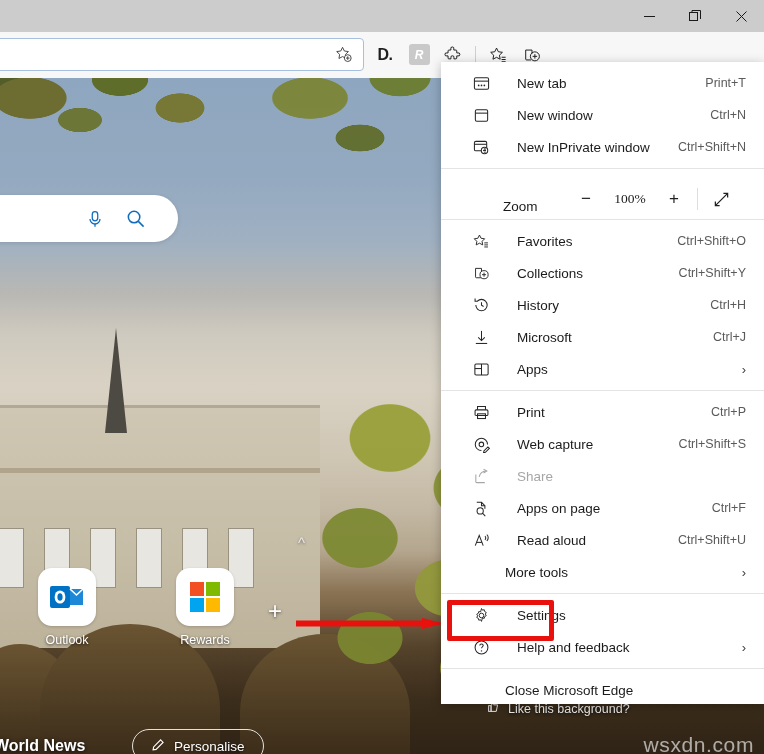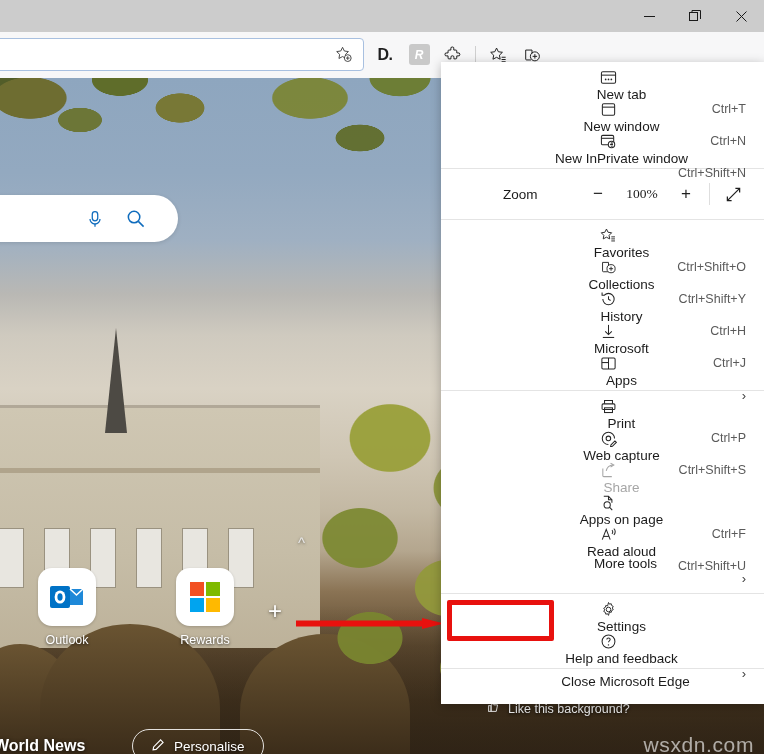--- a/index.html
+++ b/index.html
@@ -214,30 +214,30 @@
     border: 5px solid #e8110e; border-radius: 2px; pointer-events: none;
   }
 
   
   .menu {
     position: absolute; left: 441px; top: 62px; width: 323px; height: 642px;
     background: #ffffff; box-shadow: 0 2px 10px rgba(0,0,0,.26);
     padding: 5px 0; font-size: 13.5px; color: #1b1b1b;
   }
   .mi {
-    height: 32px; display: flex; align-items: center; padding: 0 18px 0 30px; position: relative; flex-direction: column;
+    height: 32px; display: flex; align-items: center; padding: 0 18px 0 30px; position: relative;
   }
   .mi .mi-ic { width: 20px; height: 20px; display: flex; align-items: center; justify-content: center; color: #262626; flex: none; }
   .mi .mi-lbl { margin-left: 26px; }
   .mi .mi-acc { margin-left: auto; color: #5a5a5a; font-size: 12.5px; }
   .mi .mi-arrow { margin-left: auto; color: #414141; font-size: 13px; }
   .mi.noicon .mi-lbl { margin-left: 34px; }
   .mi.disabled, .mi.disabled .mi-ic { color: #a6a6a6; }
   .msep { height: 1px; background: #e4e4e4; margin: 5px 0; }
-  .zoomrow { height: 40px; display: flex; align-items: center; padding: 0 14px 0 16px; }
+  .zoomrow { height: 40px; display: flex; align-items: flex-end; padding: 0 26px 0 16px; }
   .zoomrow .zl { margin-left: 46px; }
   .zoomrow .zctl { margin-left: auto; display: flex; align-items: center; gap: 0; }
   .zbtn { width: 34px; height: 30px; display: flex; align-items: center; justify-content: center; font-size: 17px; color: #1f1f1f; }
   .zval { width: 54px; text-align: center; font-size: 13.5px; font-family: Liberation Serif, serif; }
   .zdiv { width: 1px; height: 22px; background: #dedede; margin: 0 6px; }
   .zfull { width: 34px; height: 30px; display: flex; align-items: center; justify-content: center; color: #1f1f1f; }
 </style>
 </head>
 <body>
 
@@ -420,21 +420,21 @@
       <span class="mi-ic">
         <svg width="17" height="17" viewBox="0 0 18 18" fill="none" stroke="currentColor" stroke-width="1.1">
           <rect x="1.5" y="3" width="15" height="12" rx="1.5"></rect>
             <line x1="1.5" y1="6.5" x2="16.5" y2="6.5"></line>
           <circle cx="6" cy="11" r=".9" fill="currentColor" stroke="none"></circle>
             <circle cx="9" cy="11" r=".9" fill="currentColor" stroke="none"></circle>
             <circle cx="12" cy="11" r=".9" fill="currentColor" stroke="none"></circle>
         </svg>
       </span>
       <span class="mi-lbl">New tab</span>
-      <span class="mi-acc">Ctrl+T</span>
+      <span class="mi-acc">Print+T</span>
     </div>
     <div class="mi">
       <span class="mi-ic">
         <svg width="17" height="17" viewBox="0 0 18 18" fill="none" stroke="currentColor" stroke-width="1.1">
           <rect x="2.5" y="3" width="13" height="12" rx="1.5"></rect>
             <line x1="2.5" y1="6.5" x2="15.5" y2="6.5"></line>
         </svg>
       </span>
       <span class="mi-lbl">New window</span>
       <span class="mi-acc">Ctrl+N</span>

